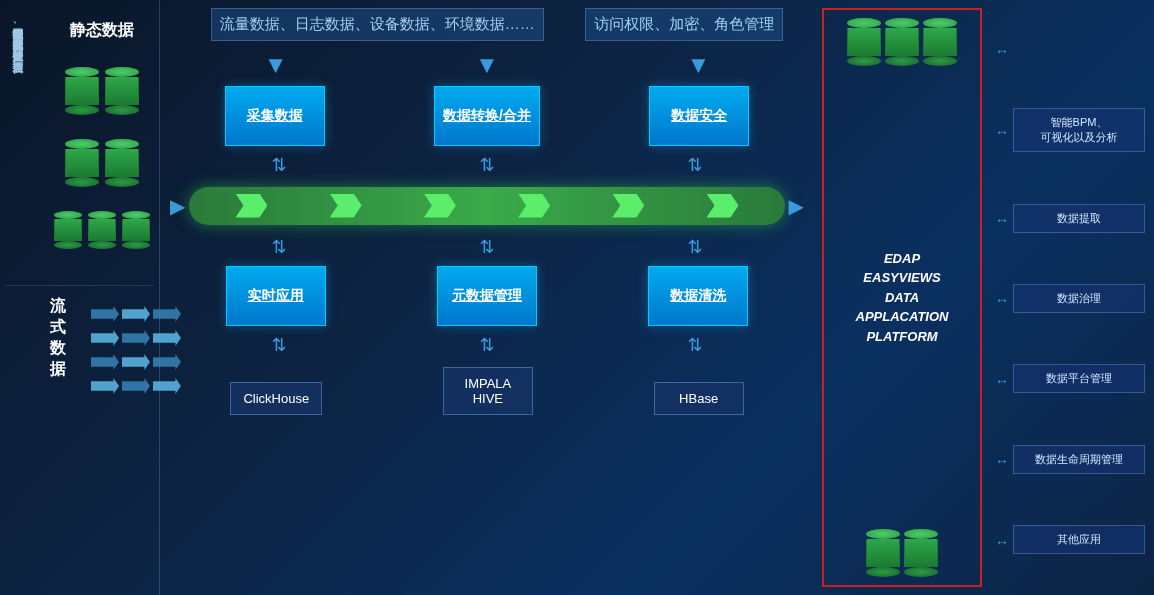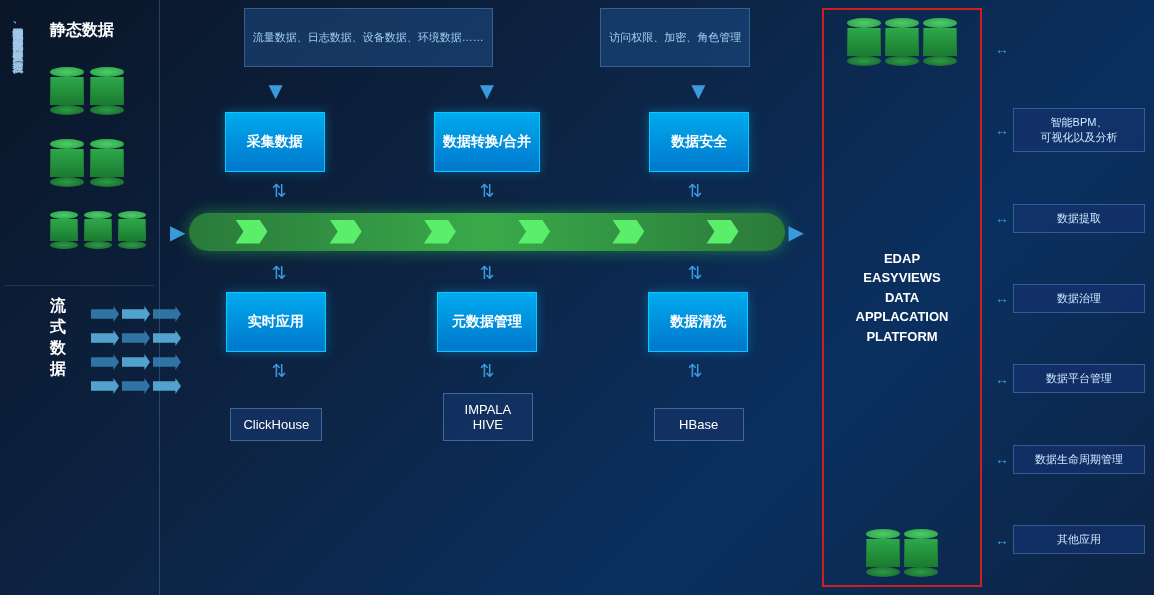--- a/index.html
+++ b/index.html
@@ -155,33 +155,34 @@
     .top-labels-row {
       display: flex;
       justify-content: space-around;
       margin-bottom: 8px;
       padding-left: 20px;
     }
 
     .top-label-box {
       background: rgba(30, 80, 140, 0.5);
       border: 1px solid rgba(100,160,220,0.4);
-      padding: 20px 8px;
-      font-size: 11px;
+      padding: 4px 8px;
+      font-size: 15px;
       color: #a0d0f0;
       text-align: center;
       min-width: 100px;
       line-height: 1.5;
     }
 
     .process-row {
       display: flex;
       align-items: flex-start;
       justify-content: space-around;
       margin: 5px 0;
+      text-decoration: underline;
     }
 
     .process-box {
       background: linear-gradient(to bottom, #00aaee, #0077cc);
       border: 1px solid #00ccff;
       padding: 12px 8px;
       font-size: 14px;
       font-weight: bold;
       color: white;
       text-align: center;
@@ -341,21 +342,21 @@
   </style>
 </head>
 <body>
 
 <div class="main-container">
 
   <div class="left-panel">
     <div class="static-section">
       <div style="display:flex; align-items:flex-start; width:100%;">
         <div class="left-text-vertical">基础资源监控数据、配置管理数据、硬件资产数据、环境监控数据……</div>
-        <div style="margin-left:25px; display:flex; flex-direction:column; align-items:flex-start; flex:1;gap:16px;">
+        <div style="margin-left:25px; display:flex; flex-direction:column; align-items:center; flex:1;gap:16px;">
           <div class="static-label">静态数据</div>
           <div class="cylinders-group">
             <div class="cylinder">
               <div class="cyl-top"></div>
               <div class="cyl-body"></div>
               <div class="cyl-bottom"></div>
             </div>
             <div class="cylinder">
               <div class="cyl-top"></div>
               <div class="cyl-body"></div>
@@ -510,21 +511,21 @@
           <div class="cyl-body"></div>
           <div class="cyl-bottom"></div>
         </div>
         <div class="cylinder">
           <div class="cyl-top"></div>
           <div class="cyl-body"></div>
           <div class="cyl-bottom"></div>
         </div>
       </div>
 
-      <div class="edap-label" style="white-space:pre-line;">EDAP
+      <div class="edap-label" style="white-space:pre-line;font-style:italic;">EDAP
 EASYVIEWS
 DATA
 APPLACATION
 PLATFORM</div>
 
       <div class="edap-cylinders-bottom">
         <div class="cylinder">
           <div class="cyl-top"></div>
           <div class="cyl-body"></div>
           <div class="cyl-bottom"></div>

